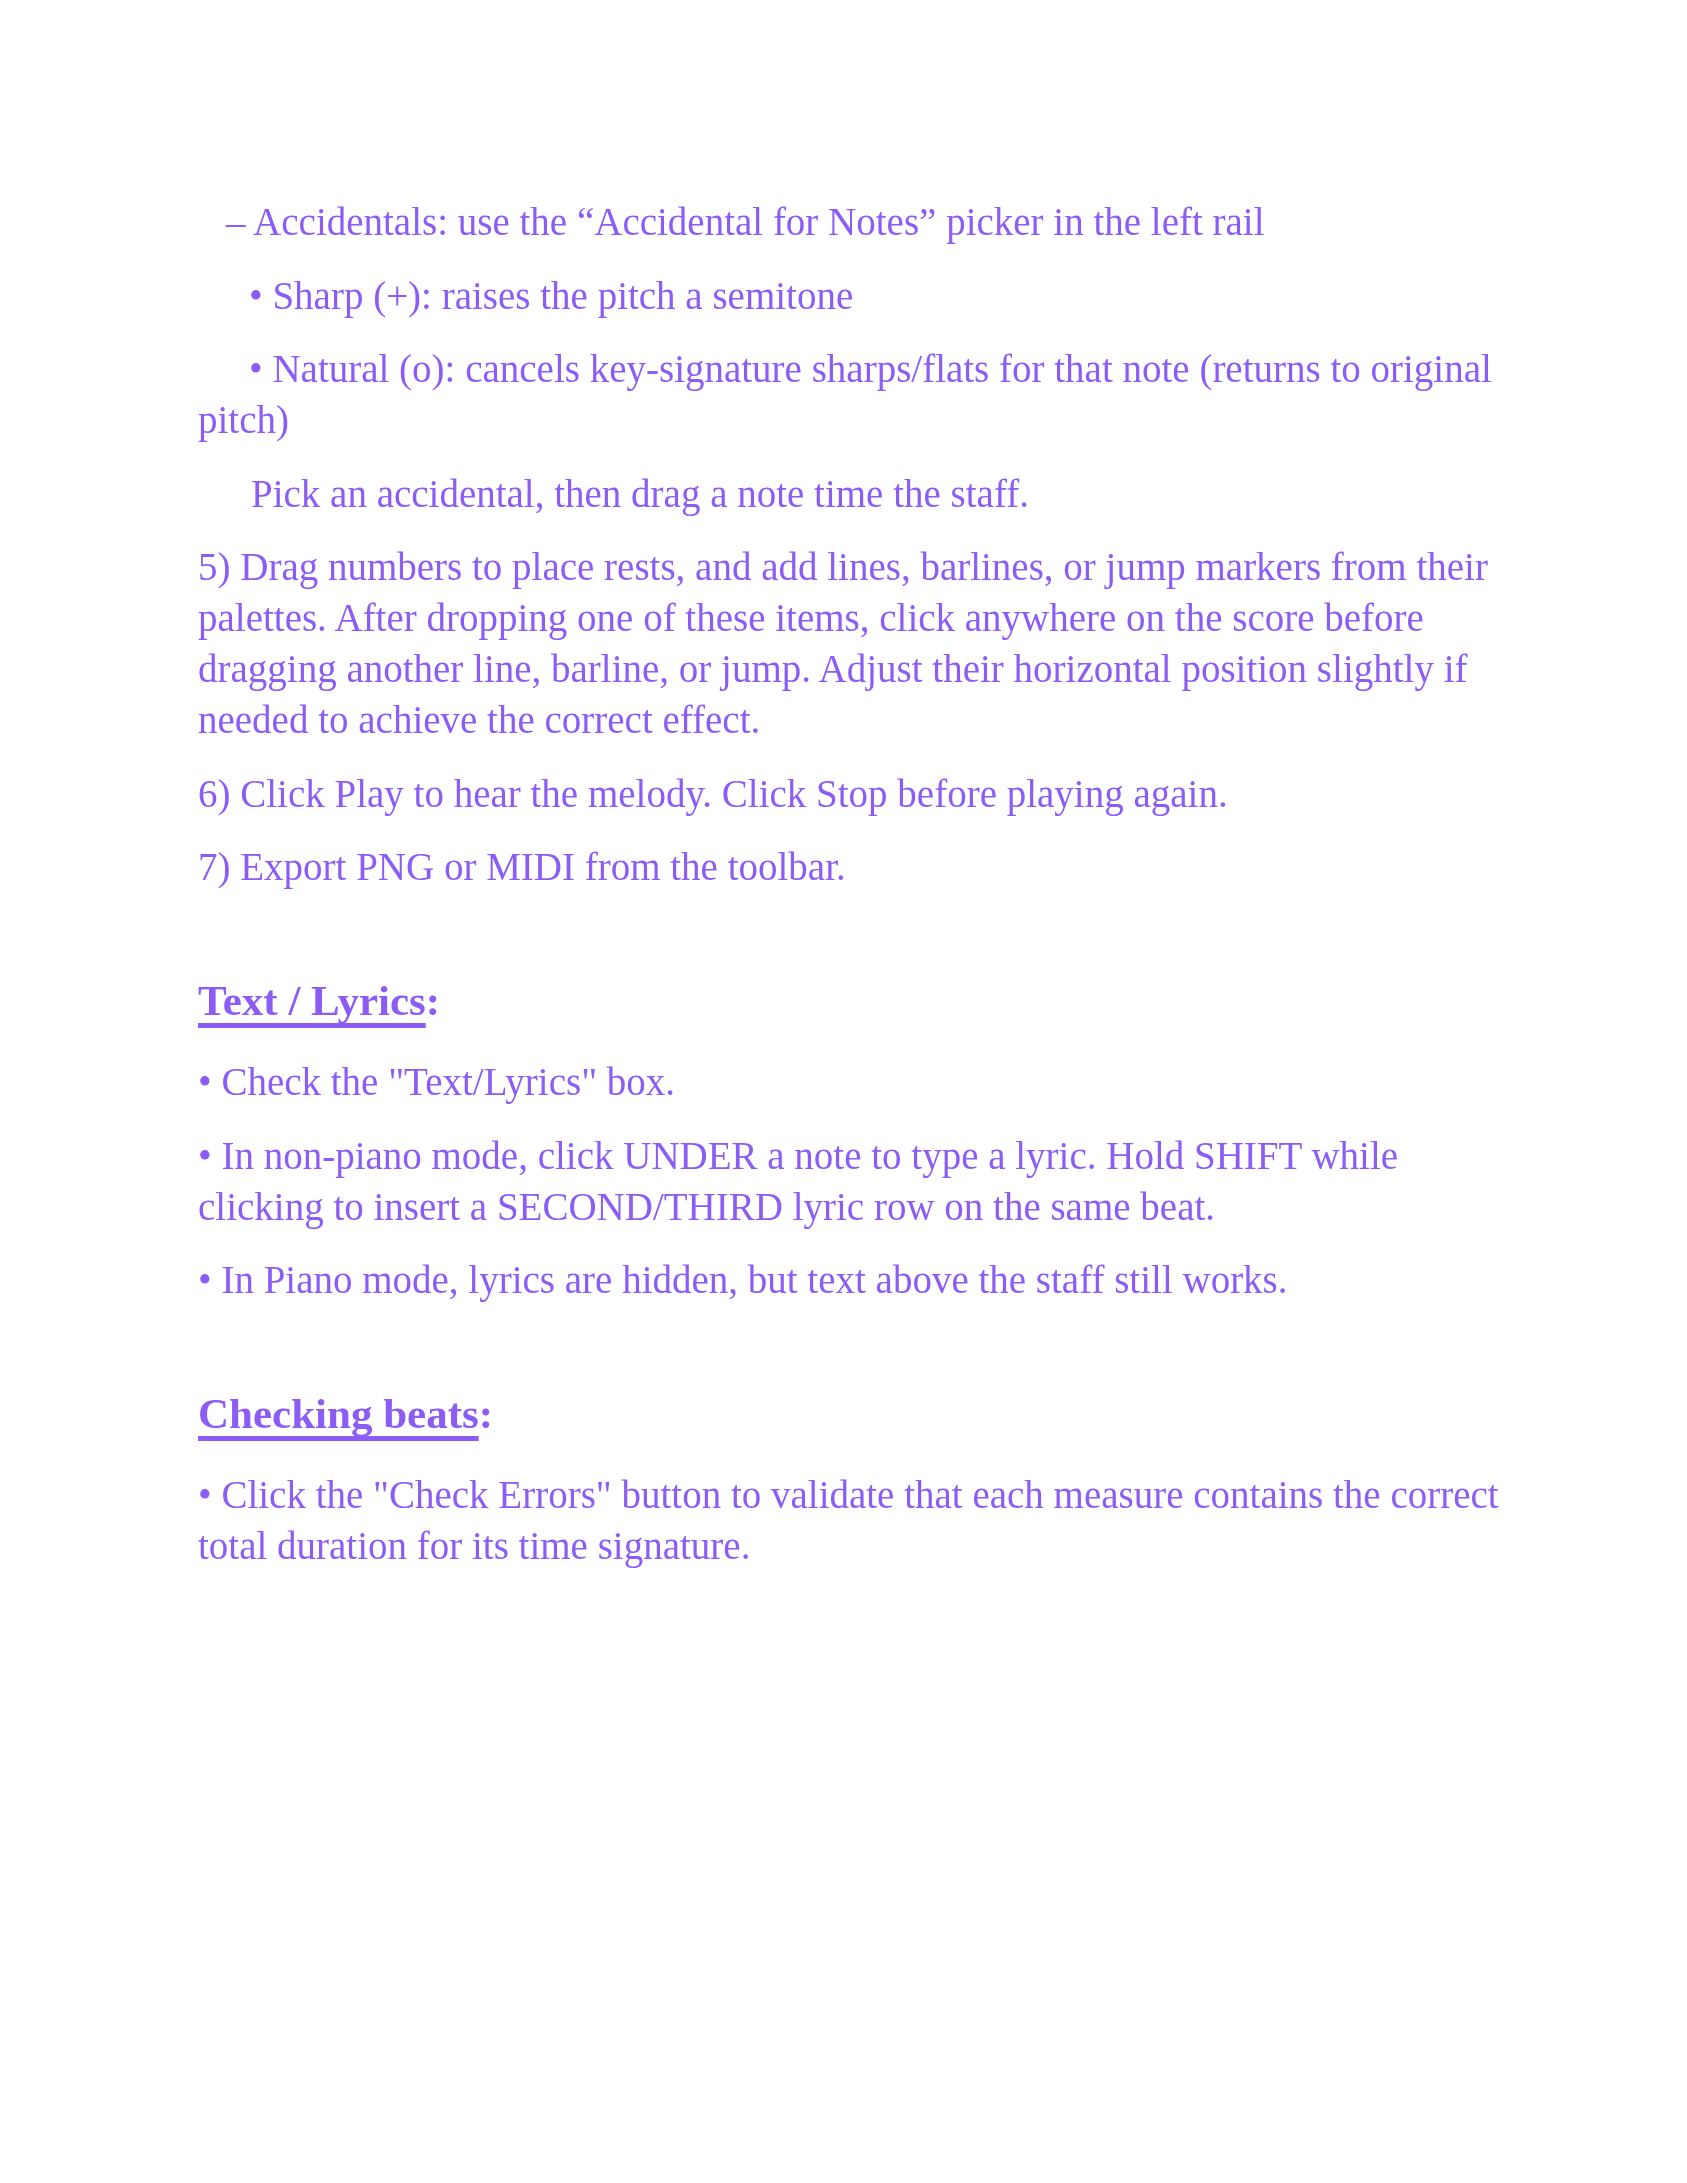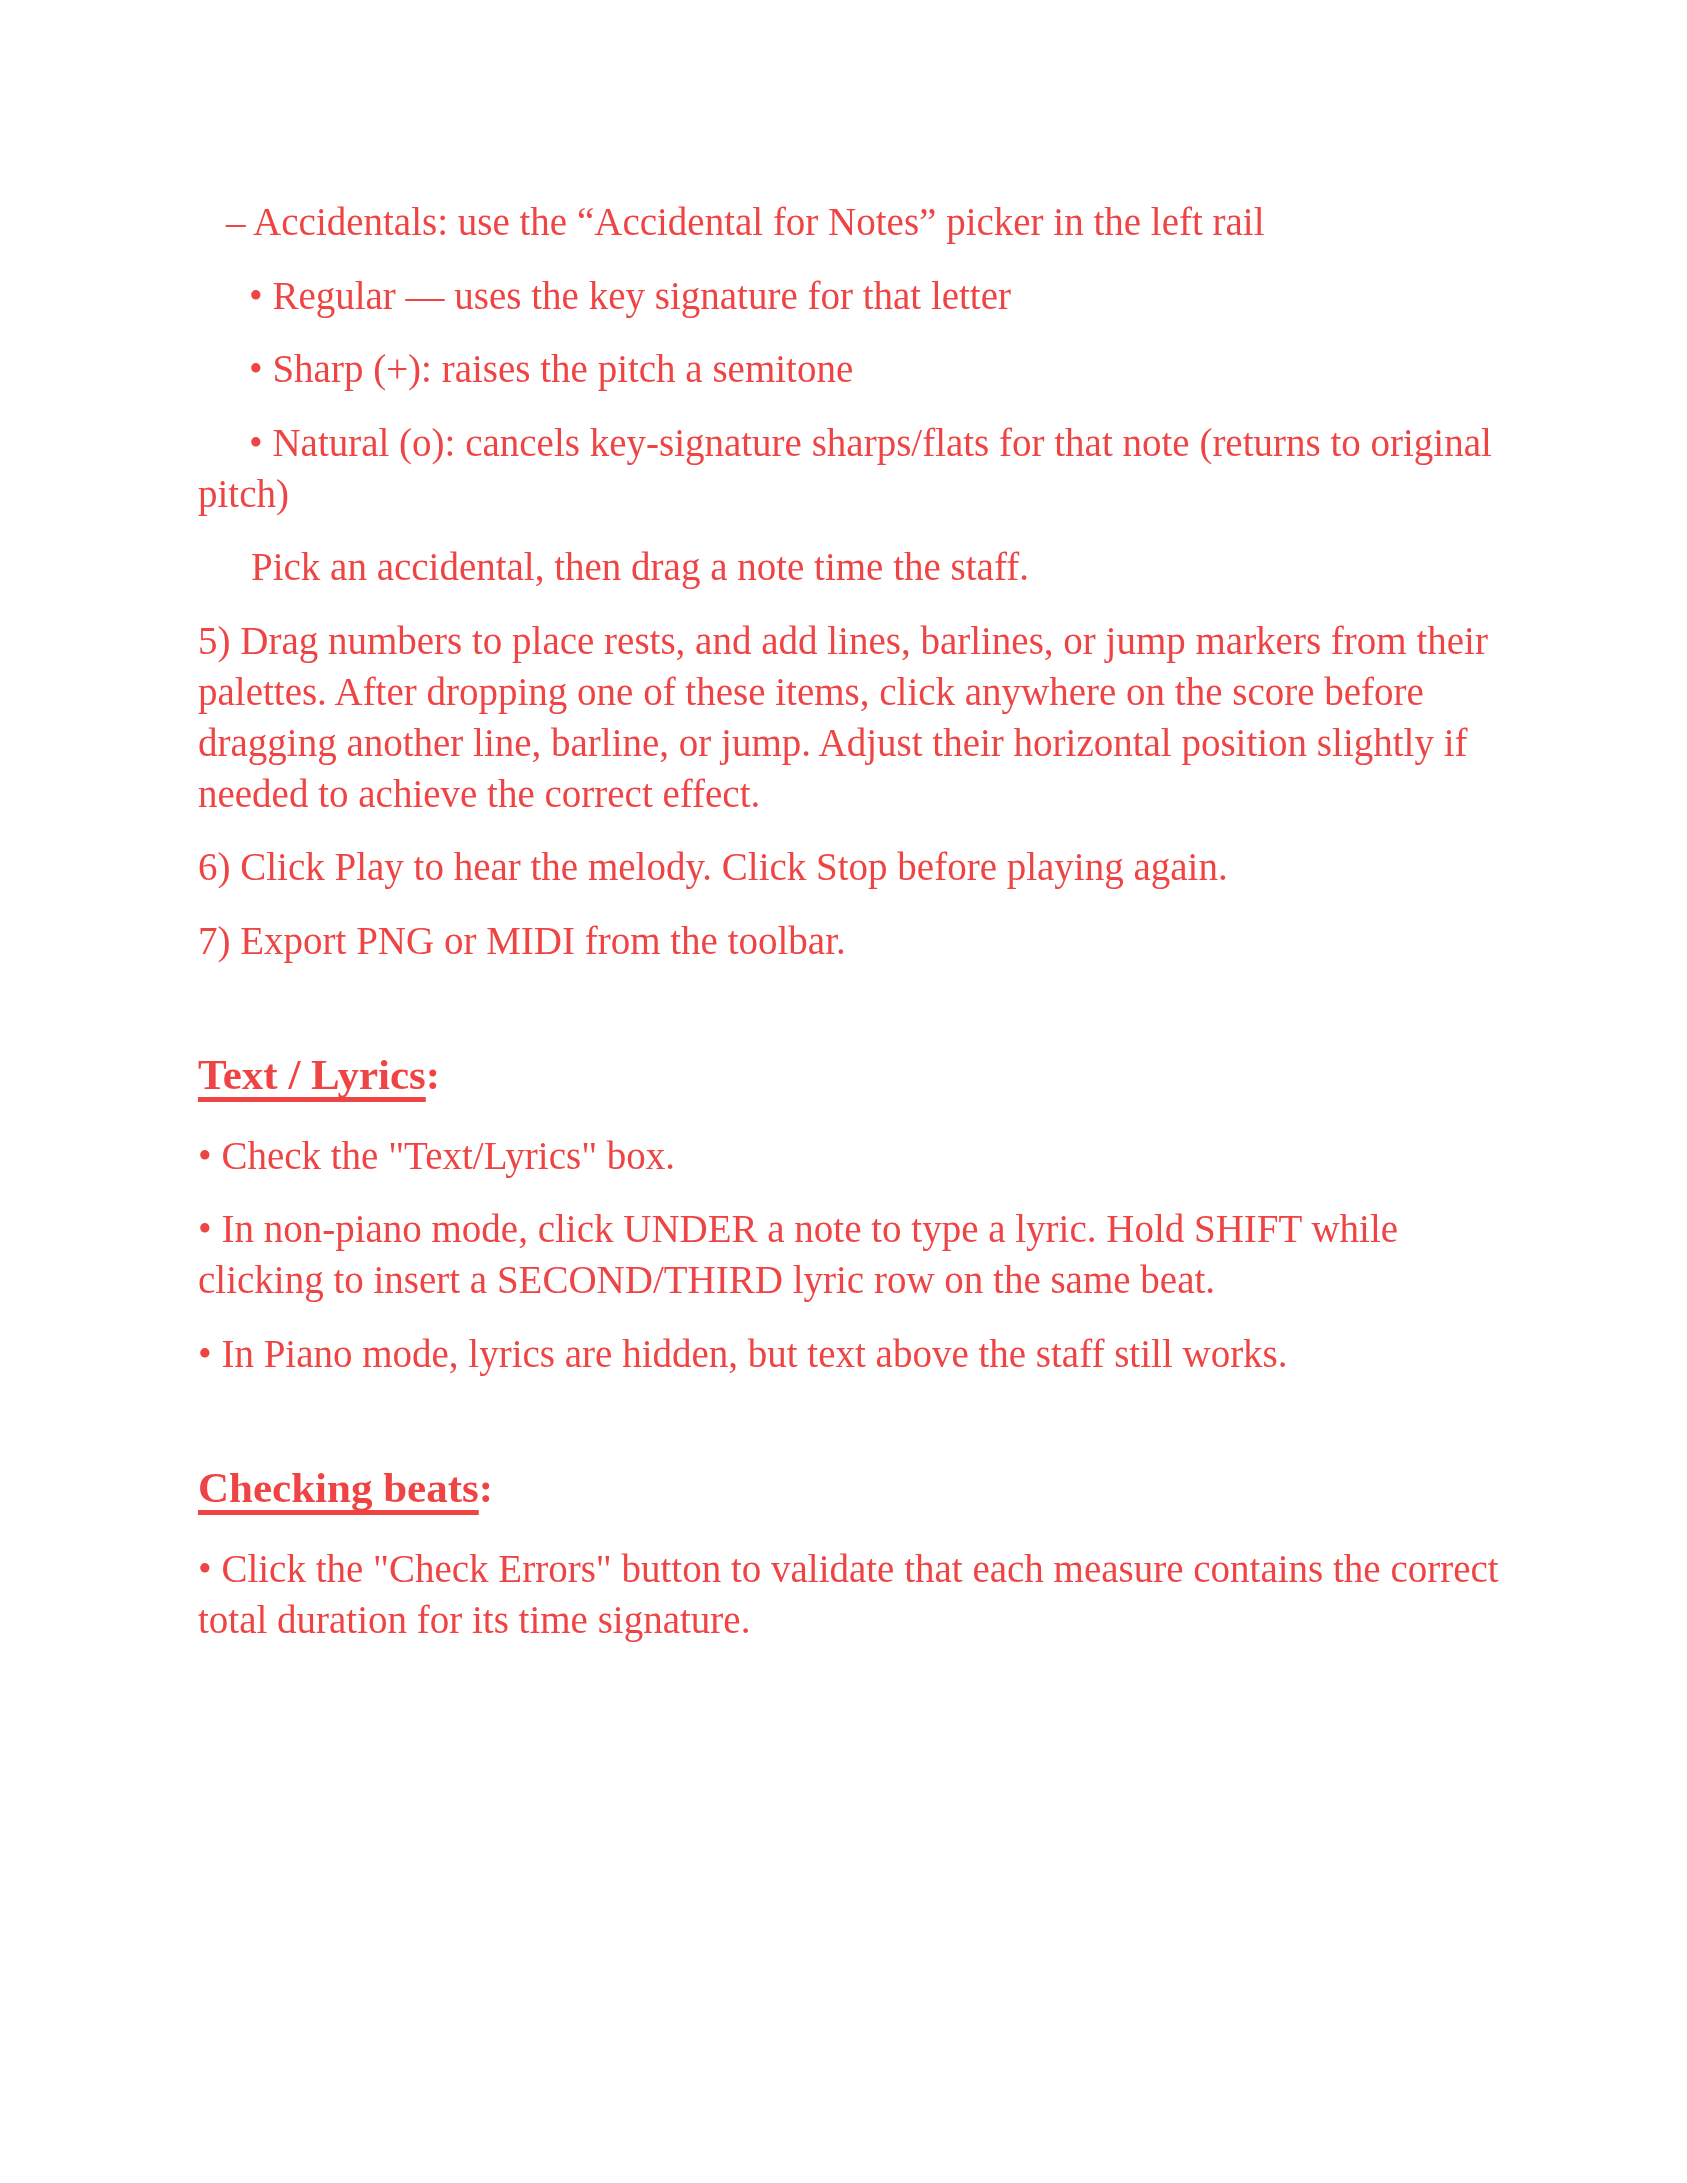--- a/index.html
+++ b/index.html
@@ -2,21 +2,21 @@
 <html style="font-size:10.6px"><head>
 <meta charset="utf-8">
 <style>
   html, body { margin: 0; padding: 0; }
   body { background: #ffffff; }
   .page {
     position: relative;
     width: 1687px;
     height: 2183px;
     background: #ffffff;
-    color: #ef4444;
+    color: #8b5cf6;
     font-family: "Liberation Serif", "DejaVu Serif", serif;
     font-size: 39px;
     line-height: 51px;
     overflow: hidden;
   }
   .content {
     padding: 196px 198px 0 198px;
   }
   .para { margin: 0 0 22.5px 0; }
   .line { white-space: nowrap; }
@@ -40,23 +40,20 @@
 </head>
 <body>
 
 <div class="page">
   <div class="content">
 
     <div class="para indent-dash">
       <div class="line">– Accidentals: use the “Accidental for Notes” picker in the left rail</div>
     </div>
 
-    <div class="para">
-      <div class="line indent-bullet">• Regular — uses the key signature for that letter</div>
-    </div>
 
     <div class="para">
       <div class="line indent-bullet">• Sharp (+): raises the pitch a semitone</div>
     </div>
 
 
     <div class="para">
       <div class="line indent-bullet">• Natural (o): cancels key-signature sharps/flats for that note (returns to original</div>
       <div class="line">pitch)</div>
     </div>

